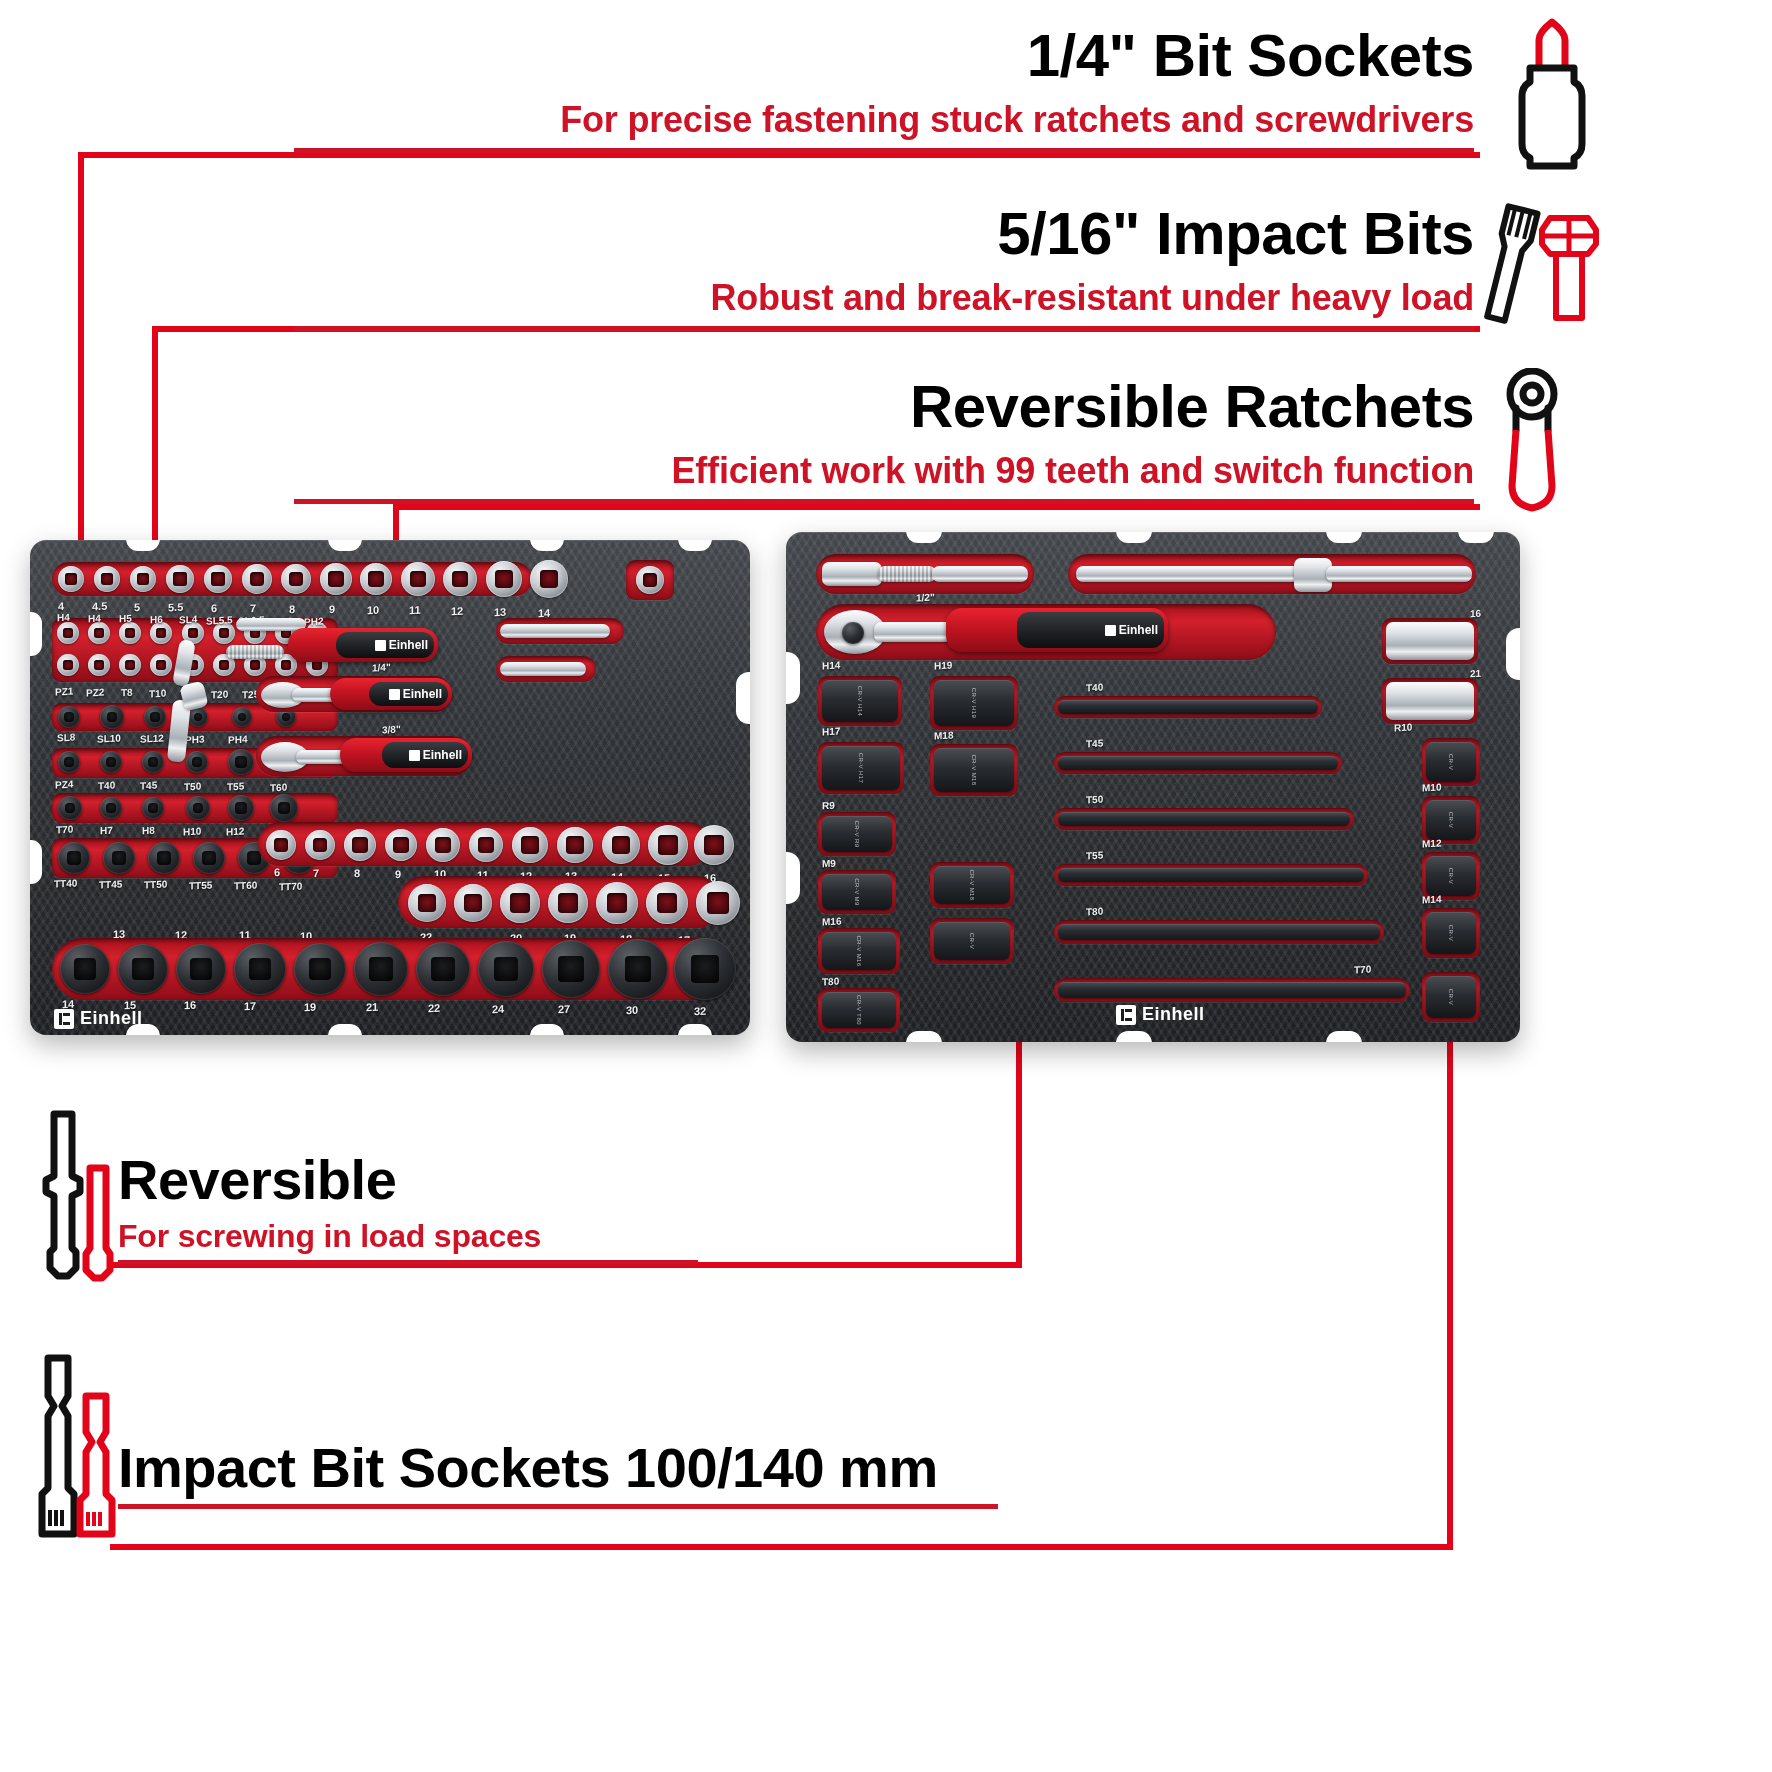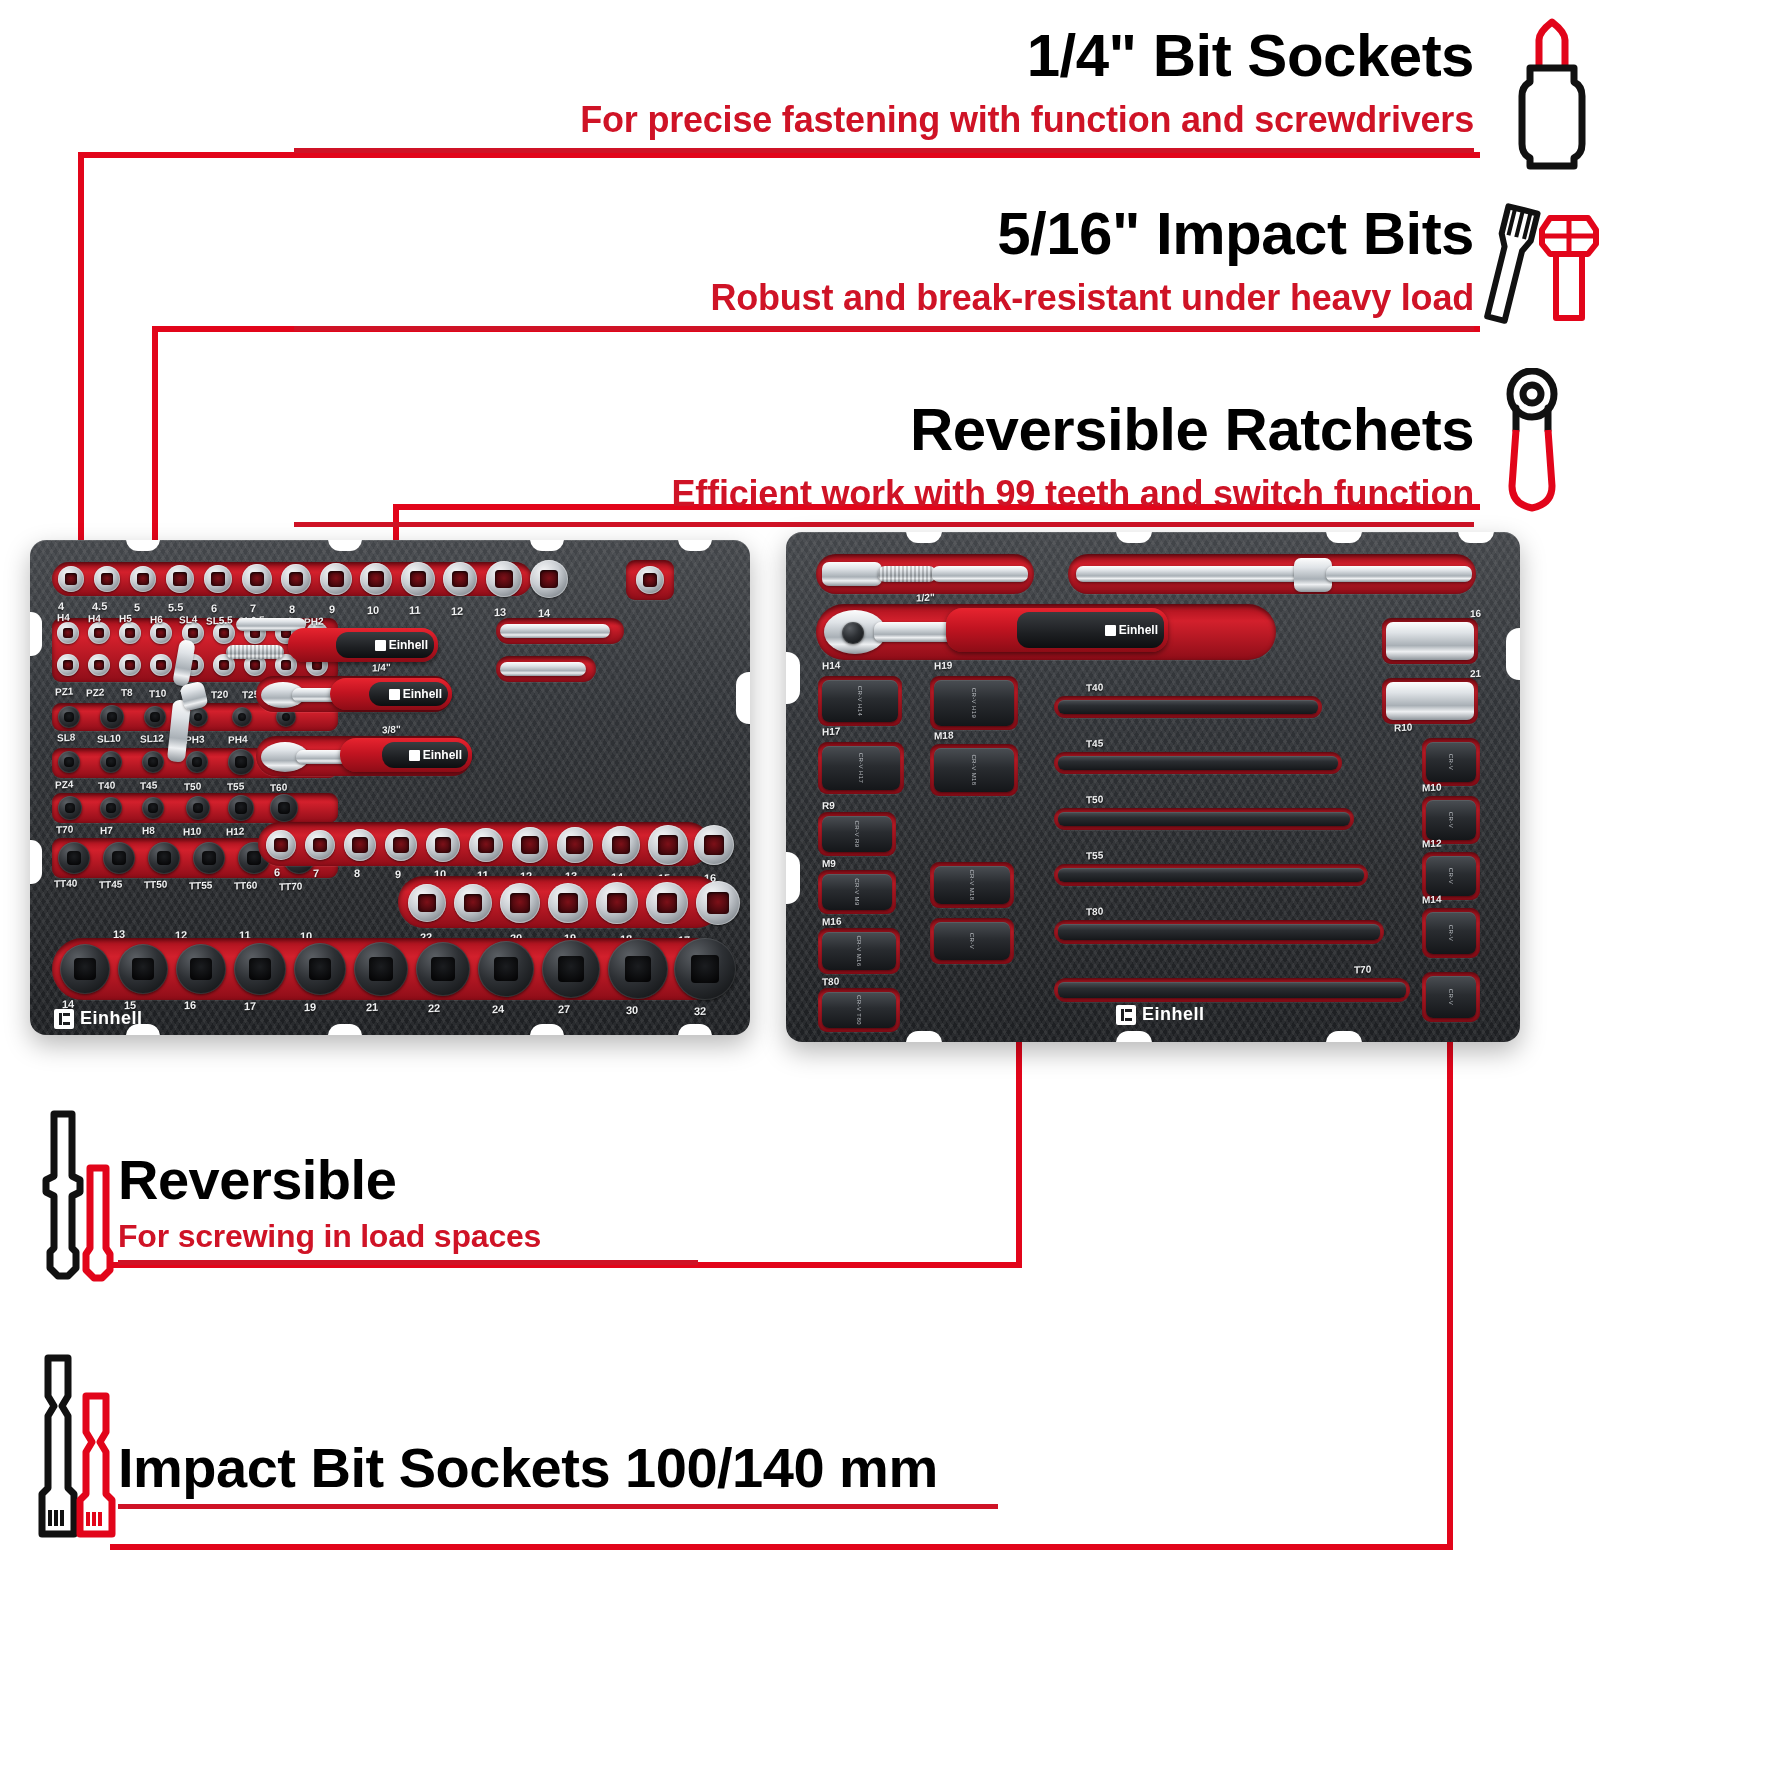--- a/index.html
+++ b/index.html
@@ -41,21 +41,21 @@
   #co-bit-sockets{ right:298px; top:26px; width:1180px;}
   #co-bit-sockets .title{font-size:60px;}
   #co-bit-sockets .sub{font-size:36px;margin-top:16px;}
   #co-bit-sockets .rule{margin-top:10px;}
 
   #co-impact-bits{ right:298px; top:204px; width:1180px;}
   #co-impact-bits .title{font-size:60px;}
   #co-impact-bits .sub{font-size:36px;margin-top:16px;}
   #co-impact-bits .rule{margin-top:10px;}
 
-  #co-ratchets{ right:298px; top:400px; width:1180px;}
+  #co-ratchets{ right:298px; top:377px; width:1180px;}
   #co-ratchets .title{font-size:60px;}
   #co-ratchets .sub{font-size:36px;margin-top:16px;}
   #co-ratchets .rule{margin-top:10px;}
 
   #co-extensions{ left:118px; top:1152px; width:580px;}
   #co-extensions .title{font-size:56px;}
   #co-extensions .sub{font-size:32px;margin-top:12px;}
   #co-extensions .rule{margin-top:8px;}
 
   #co-impact-bit-sockets{ left:118px; top:1440px; width:880px;}
@@ -211,21 +211,21 @@
   <div class="leader lv" style="left:1016px;top:578px;height:690px;"></div>
   <div class="leader lh" style="left:110px;top:1262px;width:912px;"></div>
   <div class="dot" style="left:1000px;top:562px;width:36px;height:36px;"></div>
 
   <div class="leader lv" style="left:1447px;top:990px;height:560px;"></div>
   <div class="leader lh" style="left:110px;top:1544px;width:1343px;"></div>
   <div class="dot" style="left:1431px;top:974px;width:36px;height:36px;"></div>
 
   <div class="callout right" id="co-bit-sockets">
     <div class="title">1/4" Bit Sockets</div>
-    <div class="sub">For precise fastening with function and screwdrivers</div>
+    <div class="sub">For precise fastening stuck ratchets and screwdrivers</div>
     <div class="rule"></div>
   </div>
   <svg class="icon" style="left:1492px;top:18px;" width="120" height="160" viewBox="0 0 120 160">
     <path d="M47 50 L47 22 Q47 14 60 4 Q73 14 73 22 L73 50" fill="none" stroke="#e2051a" stroke-width="7" stroke-linejoin="round"></path>
     <path d="M38 50 L82 50 L82 64 Q90 68 90 78 L90 126 Q90 136 82 140 L82 148 L38 148 L38 140 Q30 136 30 126 L30 78 Q30 68 38 64 Z" fill="#ffffff" stroke="#111111" stroke-width="7" stroke-linejoin="round"></path>
   </svg>
 
   <div class="callout right" id="co-impact-bits">
     <div class="title">5/16" Impact Bits</div>
     <div class="sub">Robust and break-resistant under heavy load</div>

